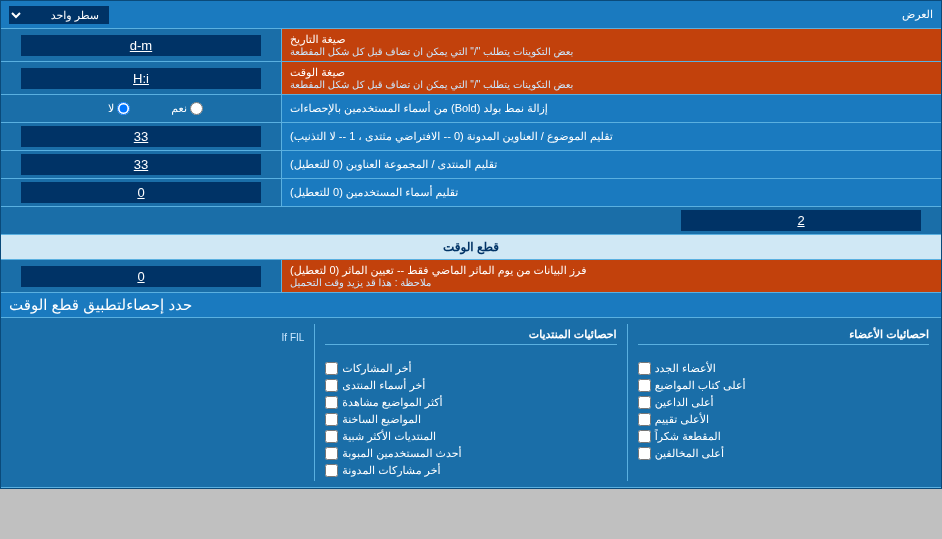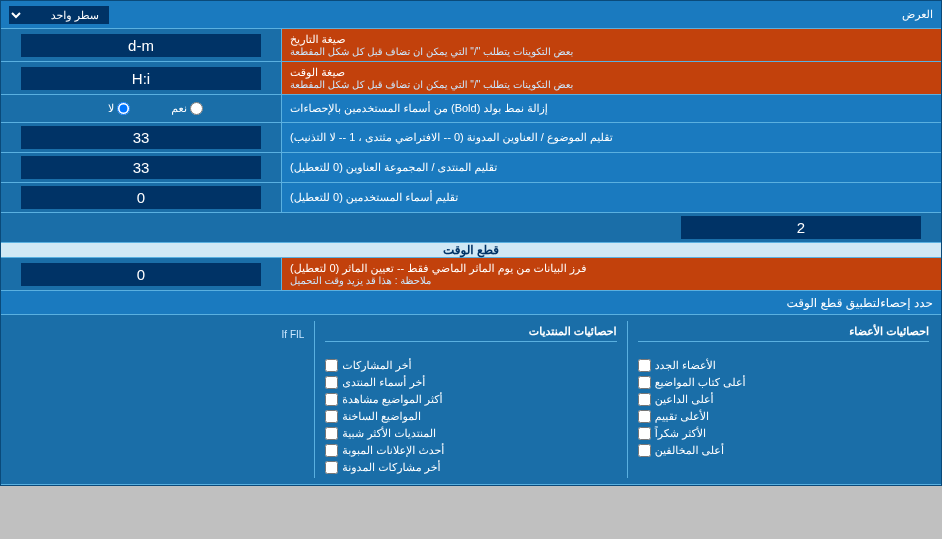--- a/index.html
+++ b/index.html
@@ -47,22 +47,23 @@
       width: 280px;
     }
 
     .text-input {
       background: #003366;
       color: #fff;
       border: none;
       padding: 3px 8px;
       width: 240px;
       text-align: center;
-      font-size: 15px;
+      font-size: 13px;
       direction: ltr;
+      text-decoration: underline;
     }
 
     .radio-group {
       display: flex;
       gap: 12px;
       align-items: center;
       color: #fff;
       font-size: 11px;
     }
 
@@ -71,20 +72,21 @@
       align-items: center;
       gap: 3px;
       margin-left: 29px;
     }
 
     .section-header {
       background: #d0e8f5;
       color: #003366;
       font-weight: bold;
       text-align: center;
+      padding: 5px;
       border-bottom: 1px solid #5ab0e0;
       font-size: 12px;
     }
 
     .checkboxes-section {
       background: #1a6ea8;
       padding: 6px;
       border-bottom: 1px solid #5ab0e0;
     }
 
@@ -134,22 +136,22 @@
       align-items: center;
       background: #1a7abf;
       padding: 3px 8px;
       min-height: 24px;
       border-bottom: 1px solid #5ab0e0;
     }
 
     .limit-label {
       flex: 1;
       color: #fff;
-      text-align: right;
-      font-size: 12px;
+      text-align: left;
+      font-size: 15px;
     }
 
     .top-section {
       display: flex;
       align-items: center;
       background: #1a7abf;
       border-bottom: 1px solid #5ab0e0;
       min-height: 28px;
       padding: 3px 8px;
     }
@@ -297,21 +299,21 @@
         </div>
         <div class="checkbox-item">
           <span>أعلى الداعين</span>
           <input type="checkbox" style="">
         </div>
         <div class="checkbox-item">
           <span>الأعلى تقييم</span>
           <input type="checkbox" style="">
         </div>
         <div class="checkbox-item">
-          <span>الأكثر شكراً</span>
+          <span>المقطعة شكراً</span>
           <input type="checkbox" style="">
         </div>
         <div class="checkbox-item">
           <span>أعلى المخالفين</span>
           <input type="checkbox" style="">
         </div>
       </div>
 
       <div class="col-divider"></div>
 
@@ -331,21 +333,21 @@
         </div>
         <div class="checkbox-item">
           <span>المواضيع الساخنة</span>
           <input type="checkbox" style="">
         </div>
         <div class="checkbox-item">
           <span>المنتديات الأكثر شبية</span>
           <input type="checkbox" style="">
         </div>
         <div class="checkbox-item">
-          <span>أحدث الإعلانات المبوبة</span>
+          <span>أحدث المستخدمين المبوبة</span>
           <input type="checkbox" style="">
         </div>
         <div class="checkbox-item">
           <span>أخر مشاركات المدونة</span>
           <input type="checkbox" style="">
         </div>
       </div>
 
       <div class="col-divider"></div>
 

